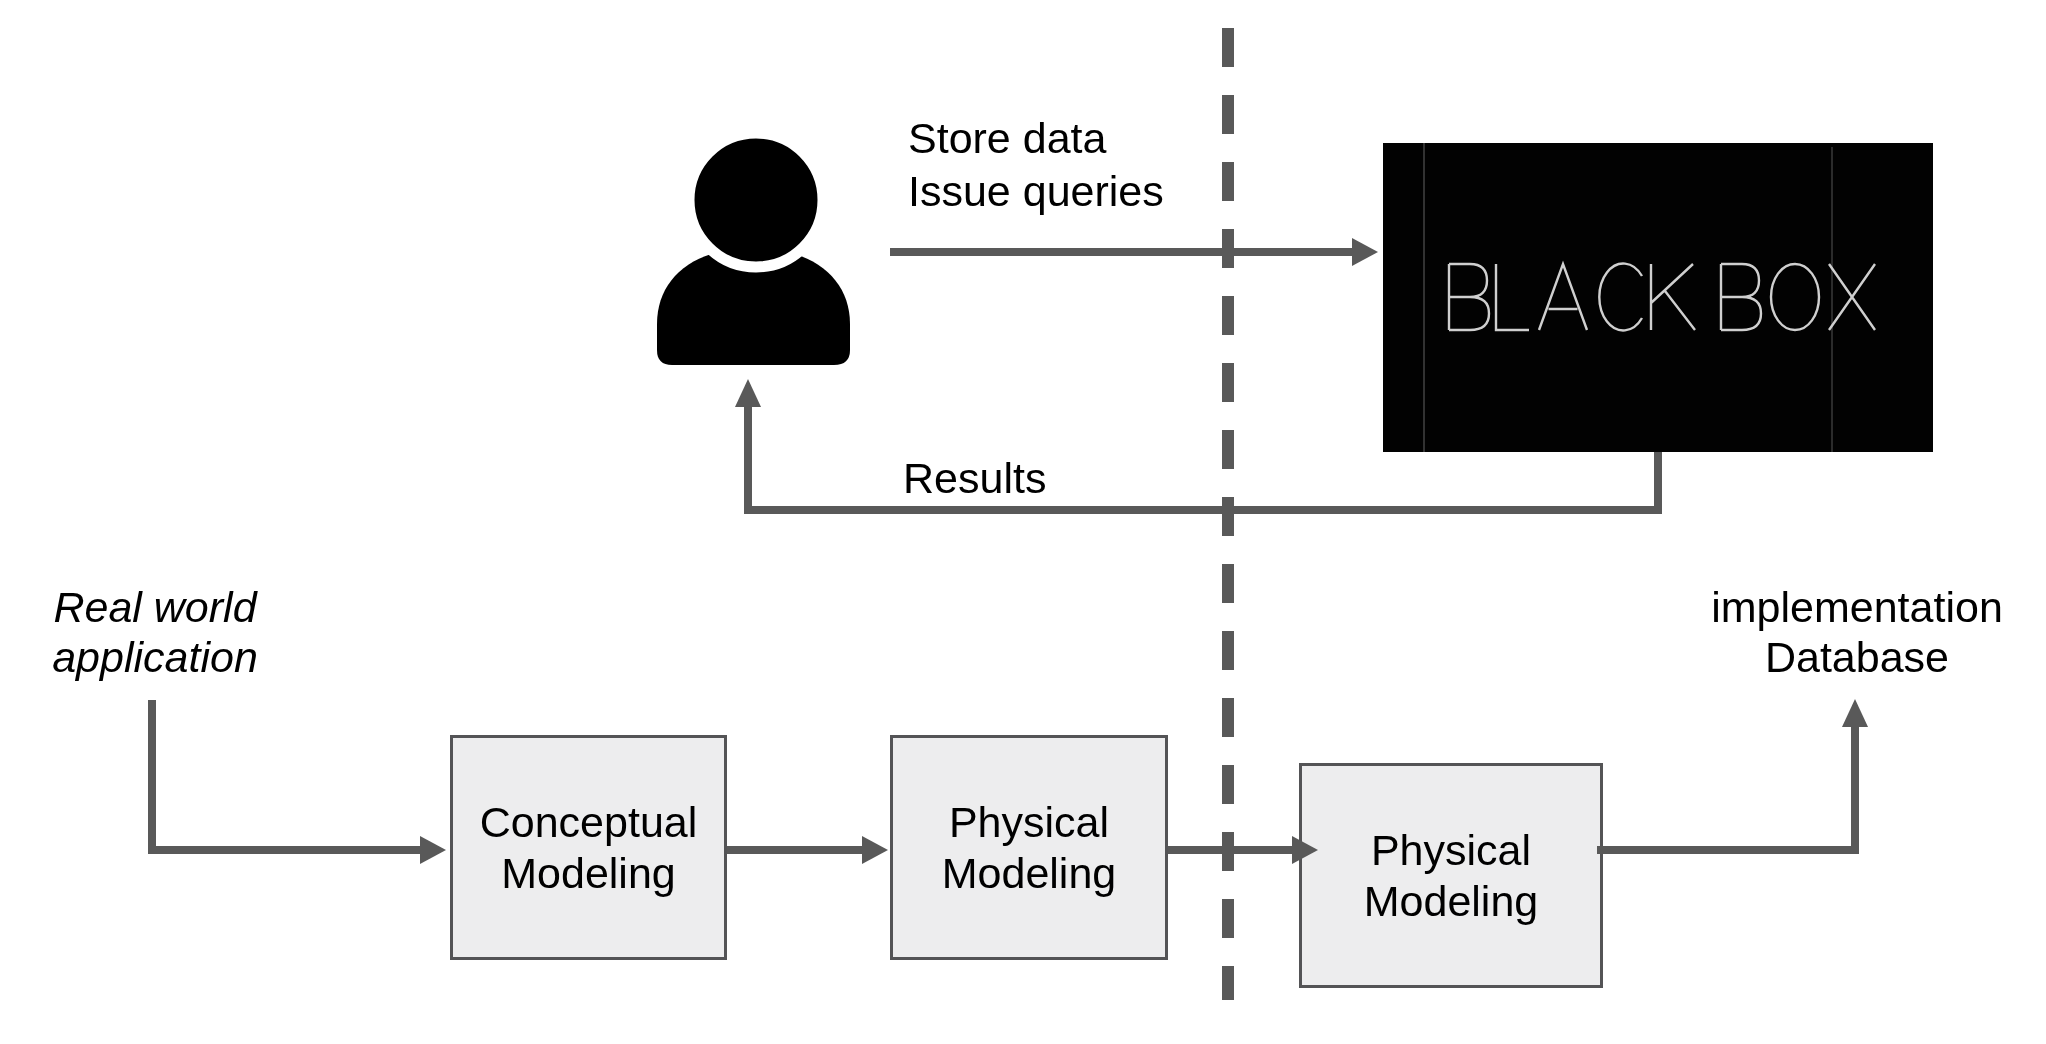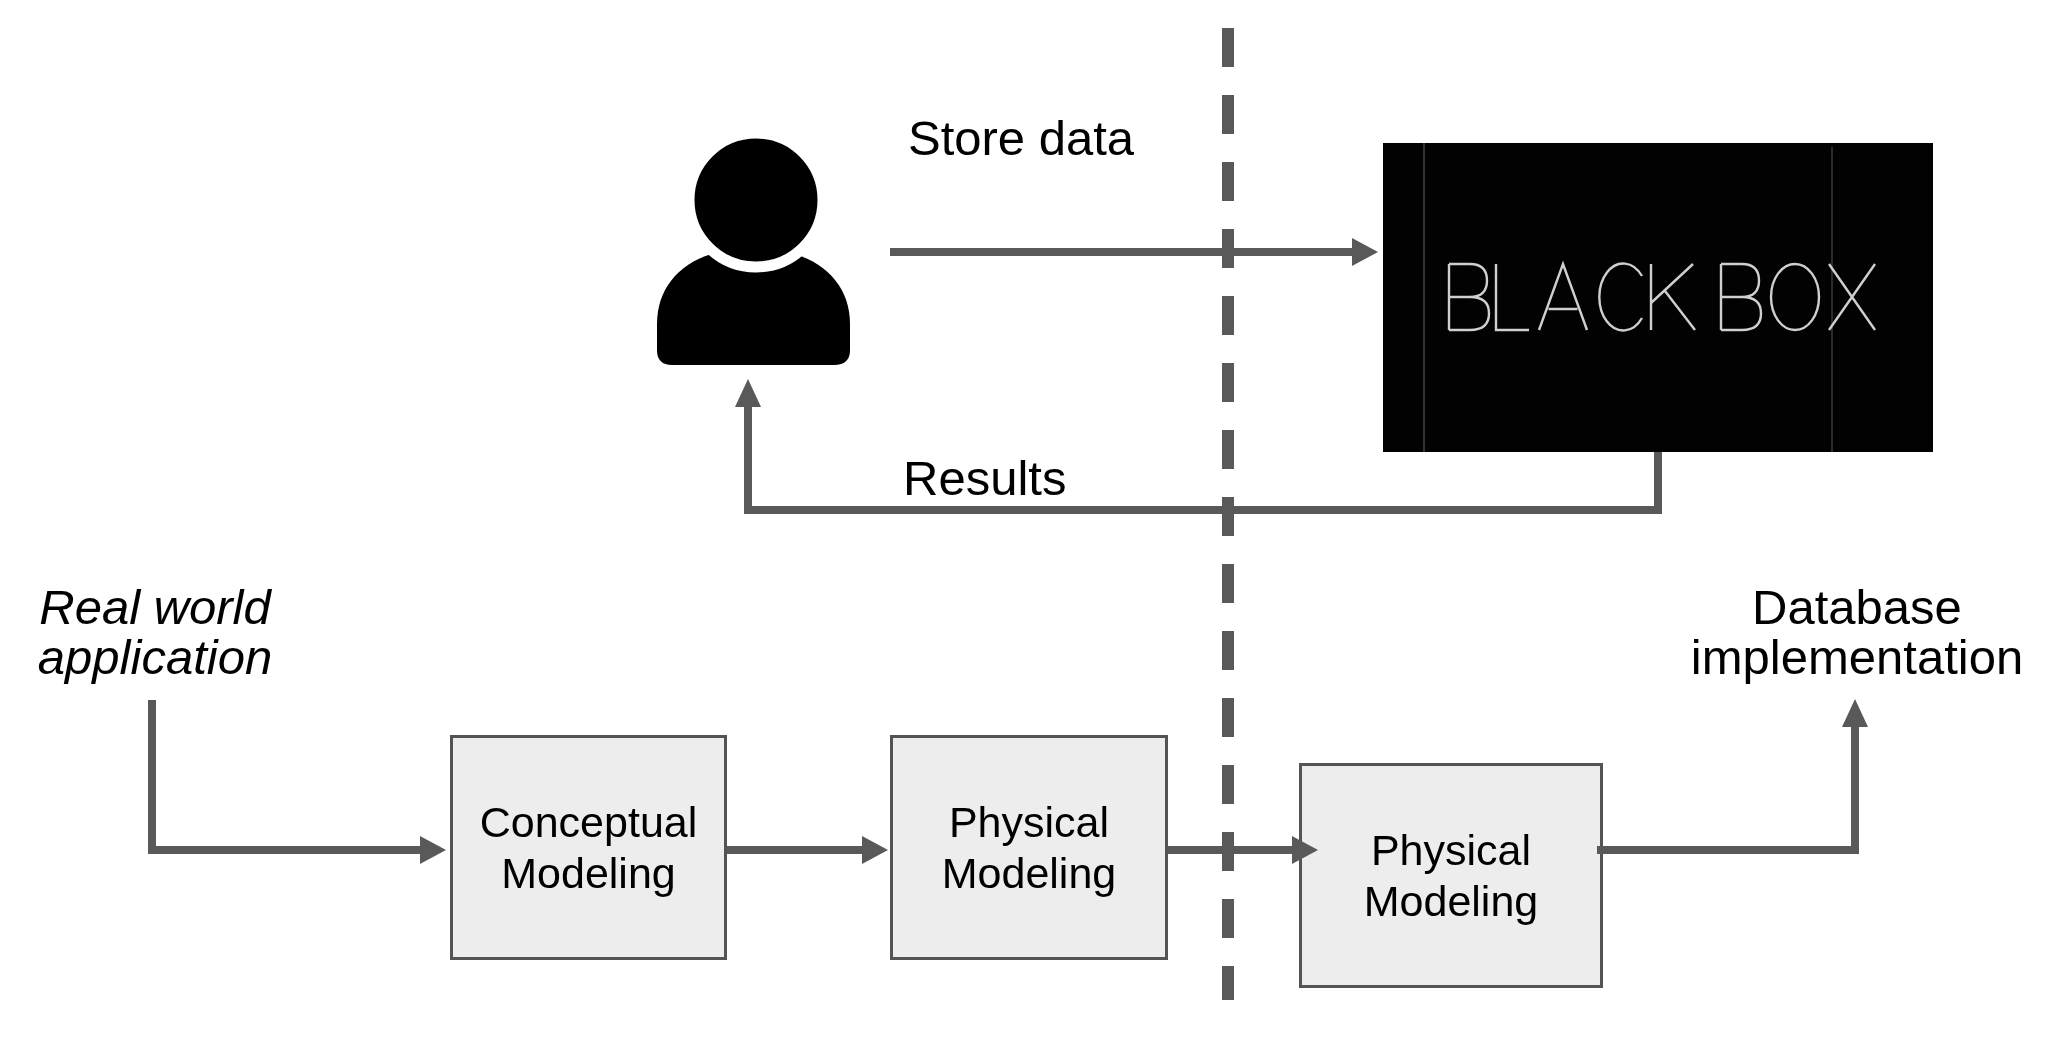--- a/index.html
+++ b/index.html
@@ -17,21 +17,21 @@
   .ah-up{position:absolute;width:0;height:0;
     border-left:13px solid transparent;border-right:13px solid transparent;
     border-bottom:28px solid #595959;}
   
   .dashed{
     position:absolute;left:1222px;top:28px;width:12px;height:972px;
     background:repeating-linear-gradient(180deg,
       #595959 0px,#595959 39px,transparent 39px,transparent 67px);
   }
   
-  .lbl{position:absolute;font-size:49px;line-height:53px;color:#000;white-space:nowrap;}
+  .lbl{position:absolute;font-size:43px;line-height:53px;color:#000;white-space:nowrap;}
   .lbl.centered{transform:translateX(-50%);text-align:center;line-height:50px;}
   
   .stage{
     position:absolute;top:735px;width:277px;height:225px;
     background:#ededee;border:3px solid #545456;box-sizing:border-box;
     display:flex;flex-direction:column;align-items:center;justify-content:center;
     font-size:43px;line-height:51px;text-align:center;
   }
   
   .blackbox{
@@ -48,20 +48,21 @@
   <div class="dashed"></div>
 
   <svg class="abs" style="left:650px;top:128px;" width="206" height="240" viewBox="0 0 206 240" aria-hidden="false">
     <path d="M 22,237 L 184,237 Q 200,237 200,222 L 200,196 C 200,150 162,120 103,120
              C 44,120 7,150 7,196 L 7,222 Q 7,237 22,237 Z" fill="#000"></path>
     <circle cx="106" cy="72" r="67" fill="#000" stroke="#ffffff" stroke-width="11"></circle>
   </svg>
 
   <div class="lbl" style="left:908px;top:112px;">
     <div>Store data</div>
+    <div>Issue queries</div>
   </div>
 
   <div class="line" style="left:890px;top:248px;width:464px;height:8px;"></div>
   <div class="ah-right" style="left:1352px;top:238px;"></div>
 
   <div class="blackbox">
     <svg viewBox="0 0 550 309" role="img" aria-label="BLACK BOX">
       <title>BLACK BOX</title>
 
       <line x1="41" y1="0" x2="41" y2="309" stroke="rgba(235,235,235,0.35)" stroke-width="1.2"></line>
@@ -113,17 +114,17 @@
   <div class="ah-right" style="left:862px;top:836px;"></div>
 
   <div class="line" style="left:1168px;top:846px;width:126px;height:8px;"></div>
   <div class="ah-right" style="left:1292px;top:836px;"></div>
 
   <div class="line" style="left:1597px;top:846px;width:262px;height:8px;"></div>
   <div class="line" style="left:1851px;top:726px;width:8px;height:128px;"></div>
   <div class="ah-up" style="left:1842px;top:699px;"></div>
 
   <div class="lbl centered" style="left:1857px;top:582px;">
+    <div>implementation</div>
     <div>Database</div>
-    <div>implementation</div>
   </div>
 
 </div>
 
 </body></html>

